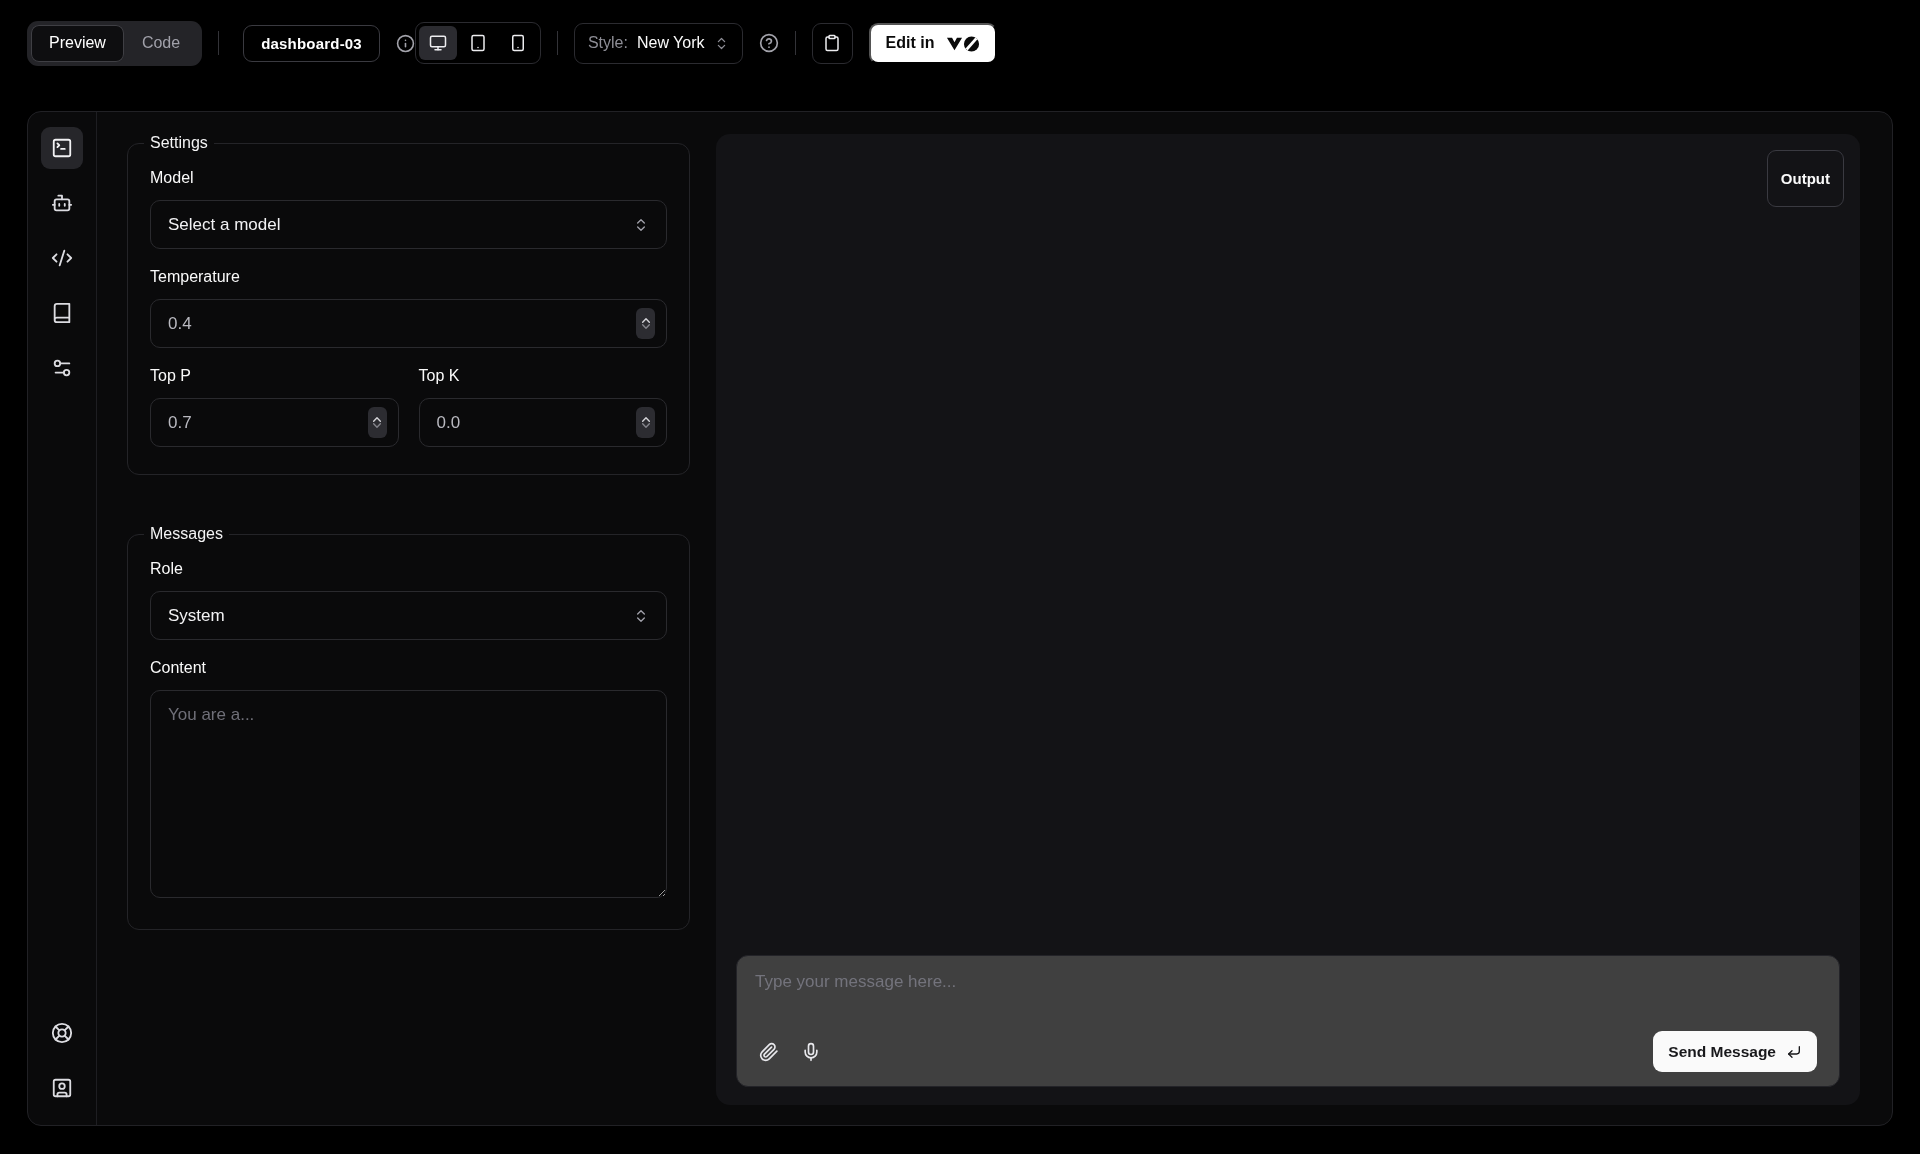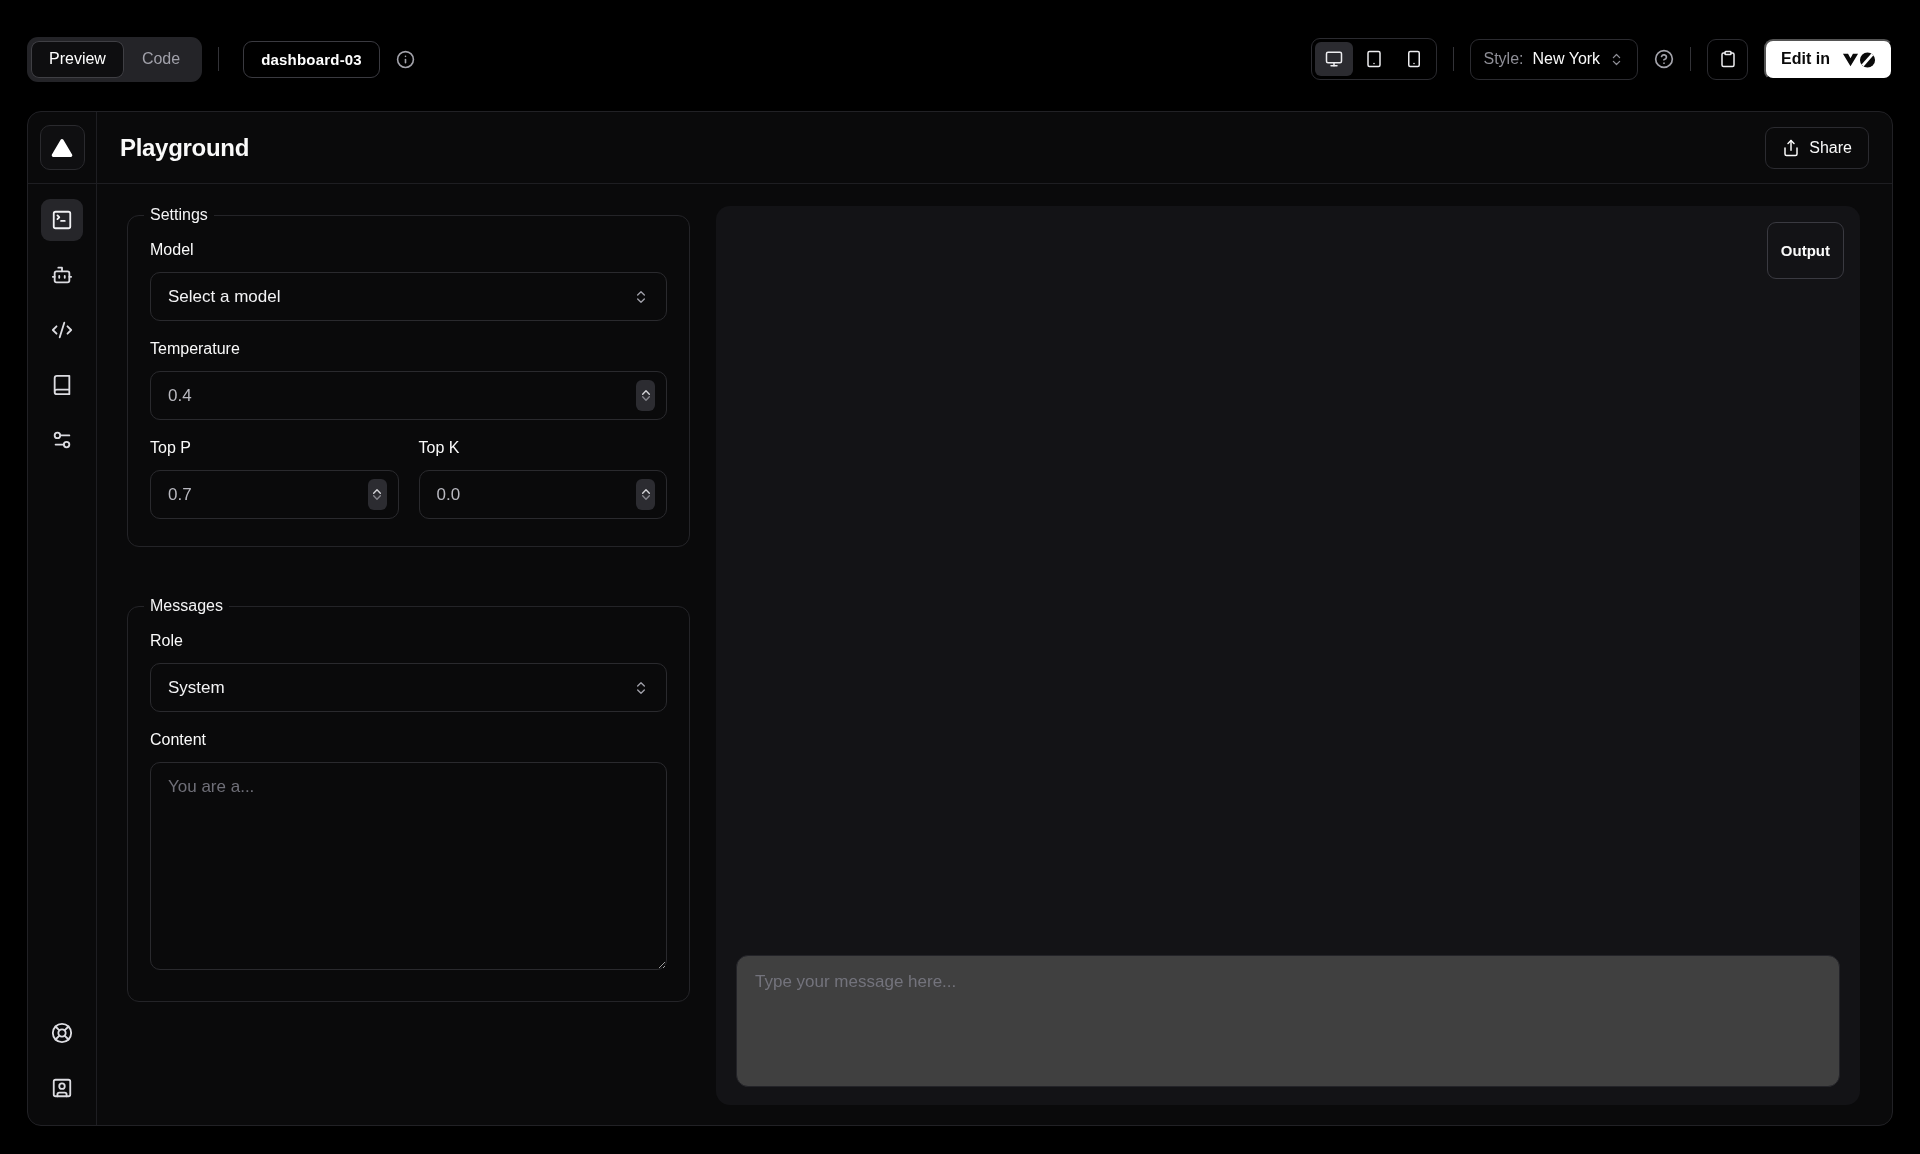--- a/index.html
+++ b/index.html
@@ -1,20 +1,20 @@
 <!DOCTYPE html>
 <html><head>
 <meta charset="utf-8">
 <style>
   * { margin:0; padding:0; box-sizing:border-box; }
   html,body { width:1920px; height:1154px; background:#000; font-family:"Liberation Sans", sans-serif; color:#fafafa; overflow:hidden; }
   svg { display:block; }
 
   
-  .topbar { position:absolute; top:16px; left:0; right:0; height:86px; display:flex; align-items:center; justify-content:space-between; padding:0 27px; }
+  .topbar { position:absolute; top:0; left:0; right:0; height:86px; display:flex; align-items:center; padding:0 27px; }
   .tb-left, .tb-right { display:flex; align-items:center; gap:16px; }
   .seg-group { background:#242428; border-radius:11px; padding:4px; display:flex; height:45px; }
   .seg { padding:0 18px; border-radius:8px; color:#a1a1aa; font-size:16px; font-weight:500; display:flex; align-items:center; cursor:default; }
   .seg.active { background:#0e0e10; color:#fff; box-shadow:inset 0 0 0 1px #3f3f44; }
   .vdiv { width:1px; height:24px; background:#333338; }
   .block-badge { border:1px solid #3a3a40; border-radius:9px; padding:9px 17px; color:#fff; font-weight:600; font-size:15px; letter-spacing:.2px;margin-left:8px; }
   .iconbtn { display:grid; place-items:center; color:#a3a3ab; }
   .device-group { border:1px solid #2b2b30; border-radius:9px; padding:3px; display:flex; gap:2px; }
   .device-btn { width:38px; height:34px; display:grid; place-items:center; border-radius:6px; color:#ededf0; }
   .device-btn.active { background:#2b2b30; }
@@ -151,44 +151,20 @@
           <circle cx="27" cy="10.5" r="8" fill="#0a0a0a"></circle>
           <line x1="21.8" y1="16.4" x2="32.2" y2="4.6" stroke="#fff" stroke-width="3"></line>
         </svg>
       </span>
     </button>
   </div>
 </div>
 
 <div class="frame">
 
-  <div class="frame-header">
-    <div class="logo-cell">
-      <div class="logo-btn">
-        <span>
-          <svg width="22" height="22" viewBox="0 0 24 24">
-              <path d="M12 4 L21.5 20 H2.5 Z" fill="#fff" stroke="#fff" stroke-width="3.5" stroke-linejoin="round"></path>
-            </svg>
-        </span>
-      </div>
-    </div>
-    <div class="header-main">
-      <h1 class="page-title">Playground</h1>
-      <button class="share-btn">
-        <span>
-            <svg width="18" height="18" viewBox="0 0 24 24" fill="none" stroke="currentColor" stroke-width="2" stroke-linecap="round" stroke-linejoin="round">
-              <path d="M4 12v8a2 2 0 0 0 2 2h12a2 2 0 0 0 2-2v-8"></path>
-              <polyline points="16 6 12 2 8 6"></polyline>
-              <line x1="12" x2="12" y1="2" y2="15"></line>
-            </svg>
-          </span>
-        <span>Share</span>
-      </button>
-    </div>
-  </div>
 
   <div class="frame-body">
 
     <nav class="side">
       <div class="nav-btn active">
         <span>
             <svg width="22" height="22" viewBox="0 0 24 24" fill="none" stroke="currentColor" stroke-width="2" stroke-linecap="round" stroke-linejoin="round">
               <path d="m7 11 2-2-2-2"></path>
               <path d="M11 13h4"></path>
               <rect width="18" height="18" x="3" y="3" rx="2"></rect>
@@ -348,17 +324,40 @@
           <label class="field-label">Content</label>
           <textarea class="content-ta" placeholder="You are a..." style=""></textarea>
         </fieldset>
       </div>
 
       <section class="output-panel">
         <div class="output-badge">Output</div>
 
         <div class="composer">
           <textarea placeholder="Type your message here..." style=""></textarea>
+          <div class="composer-bottom">
+            <span class="composer-icon">
+                <svg width="20" height="20" viewBox="0 0 24 24" fill="none" stroke="currentColor" stroke-width="2" stroke-linecap="round" stroke-linejoin="round">
+                  <path d="m21.44 11.05-9.19 9.19a6 6 0 0 1-8.49-8.49l8.57-8.57A4 4 0 1 1 18 8.84l-8.59 8.57a2 2 0 0 1-2.83-2.83l8.49-8.48"></path>
+                </svg>
+              </span>
+            <span class="composer-icon">
+                <svg width="20" height="20" viewBox="0 0 24 24" fill="none" stroke="currentColor" stroke-width="2" stroke-linecap="round" stroke-linejoin="round">
+                  <path d="M12 2a3 3 0 0 0-3 3v7a3 3 0 0 0 6 0V5a3 3 0 0 0-3-3Z"></path>
+                  <path d="M19 10v2a7 7 0 0 1-14 0v-2"></path>
+                  <line x1="12" x2="12" y1="19" y2="22"></line>
+                </svg>
+              </span>
+            <button class="send-btn">
+              <span>Send Message</span>
+              <span>
+                  <svg width="16" height="16" viewBox="0 0 24 24" fill="none" stroke="currentColor" stroke-width="2" stroke-linecap="round" stroke-linejoin="round">
+                    <polyline points="9 10 4 15 9 20"></polyline>
+                    <path d="M20 4v7a4 4 0 0 1-4 4H4"></path>
+                  </svg>
+                </span>
+            </button>
+          </div>
         </div>
       </section>
     </main>
   </div>
 </div>
 
 </body></html>

